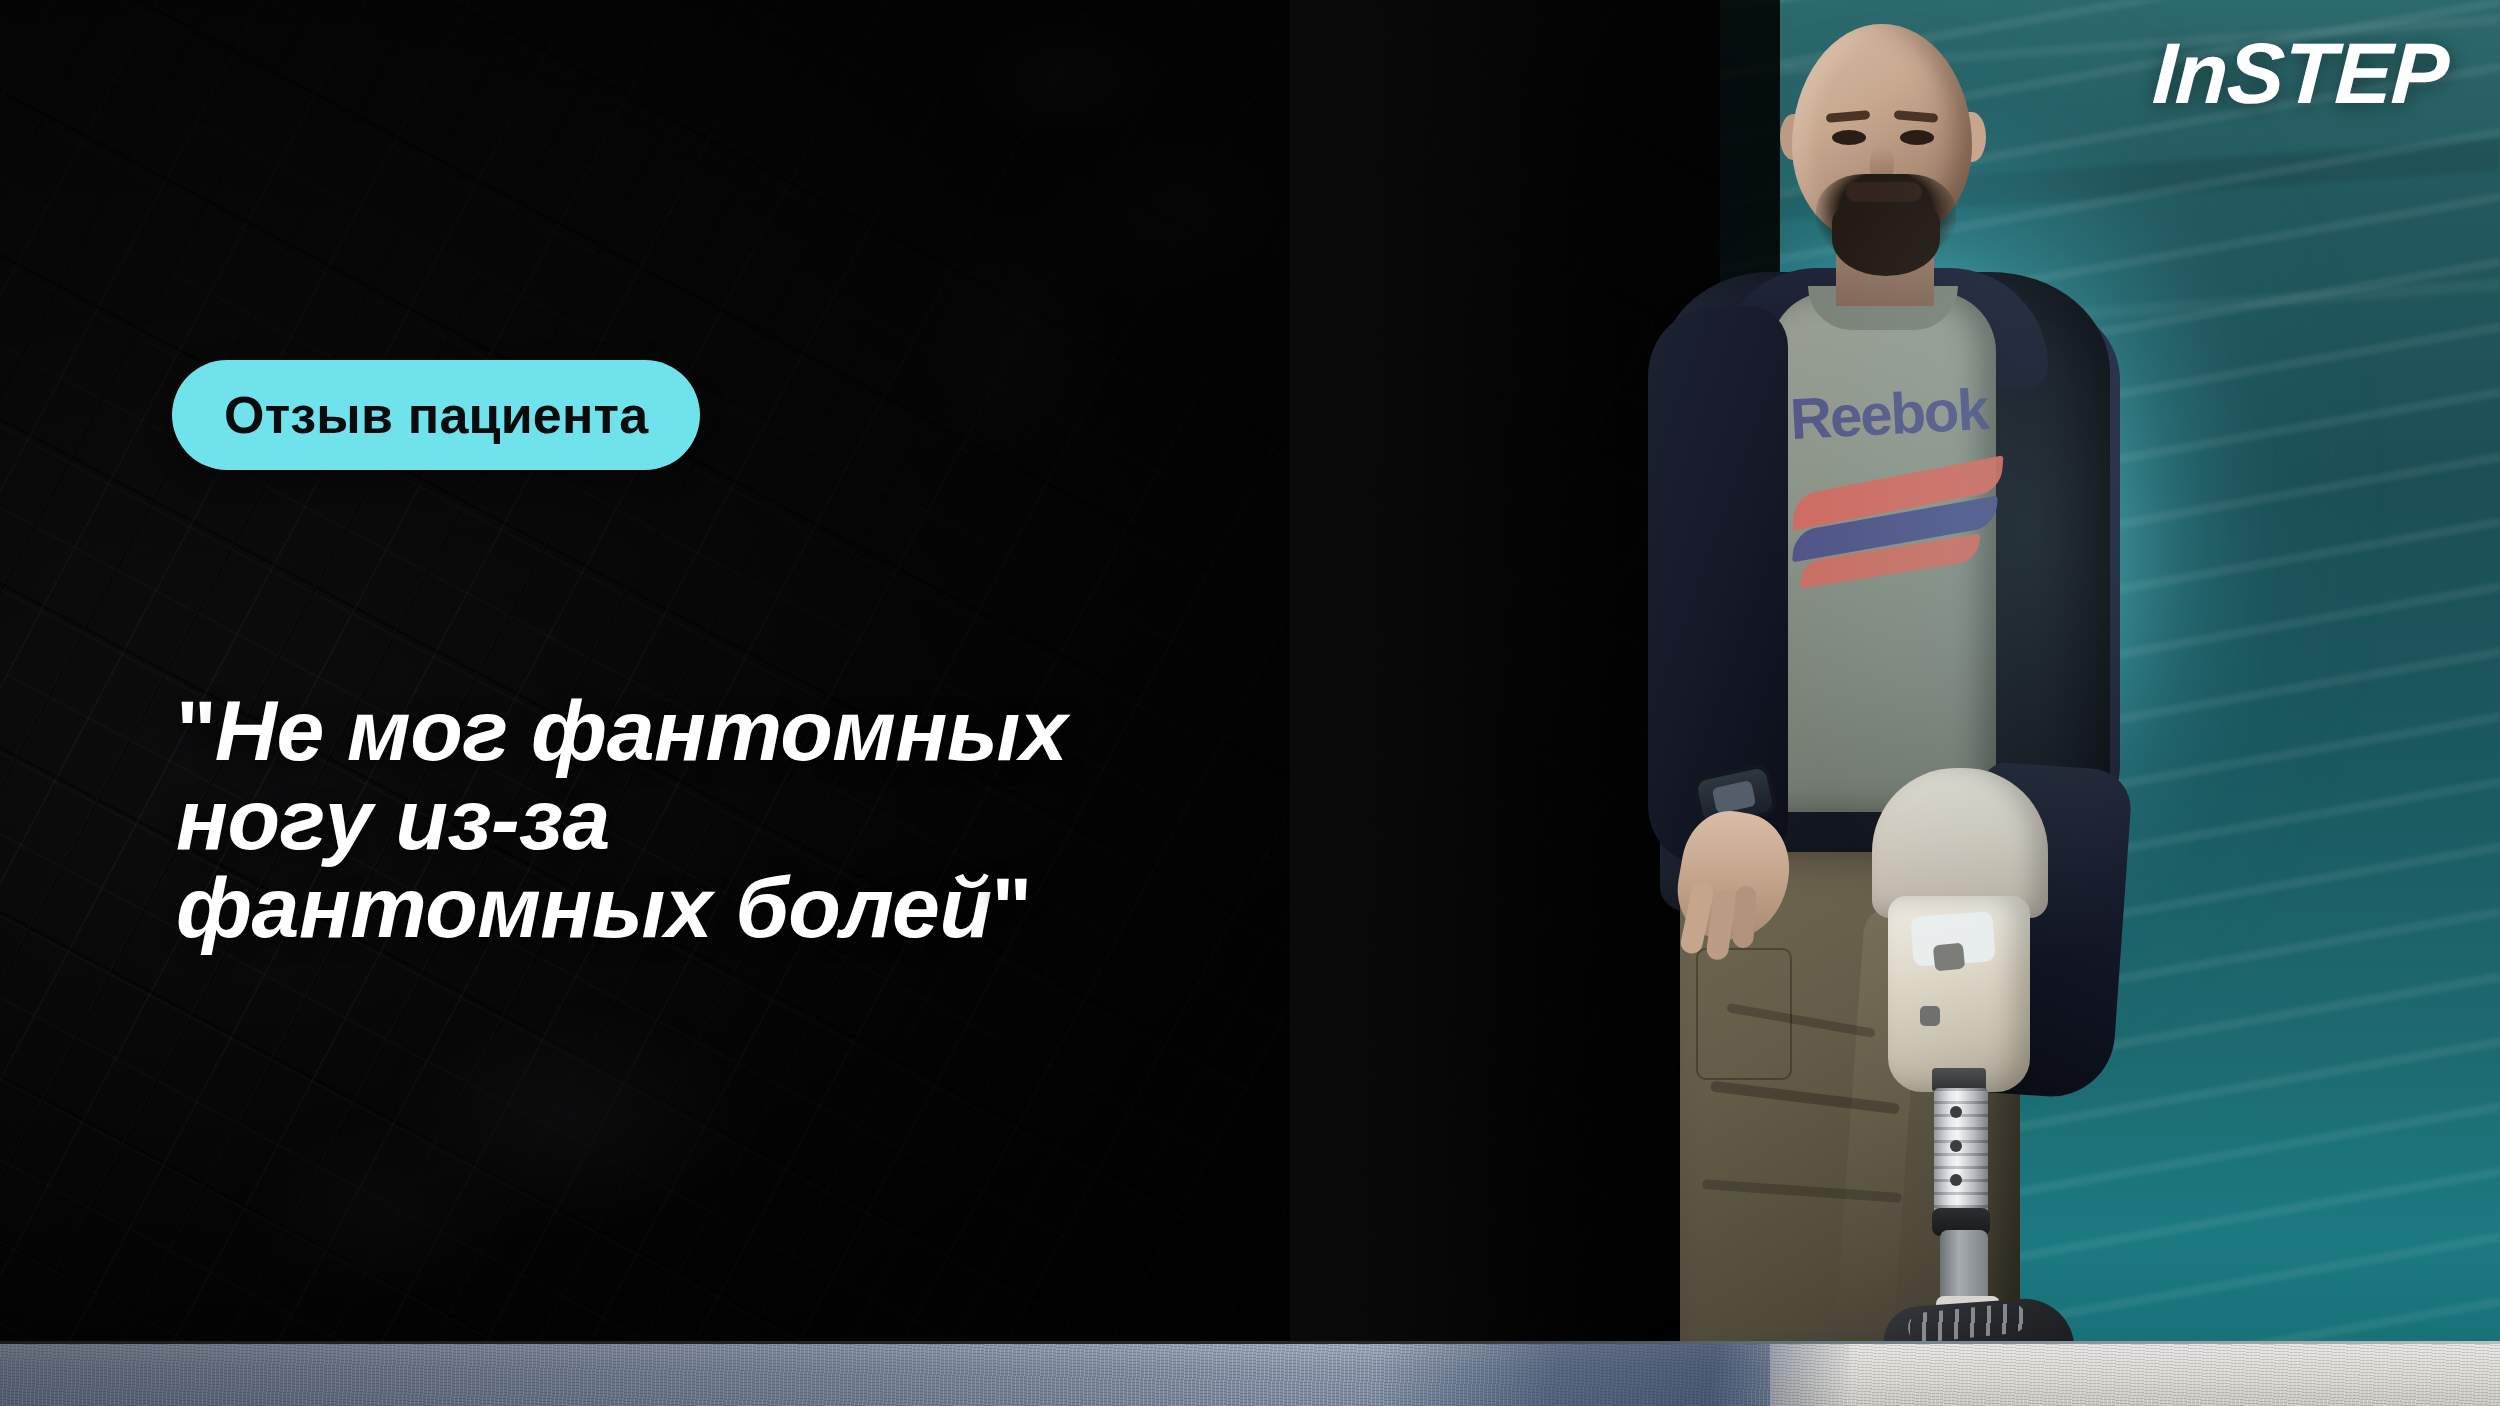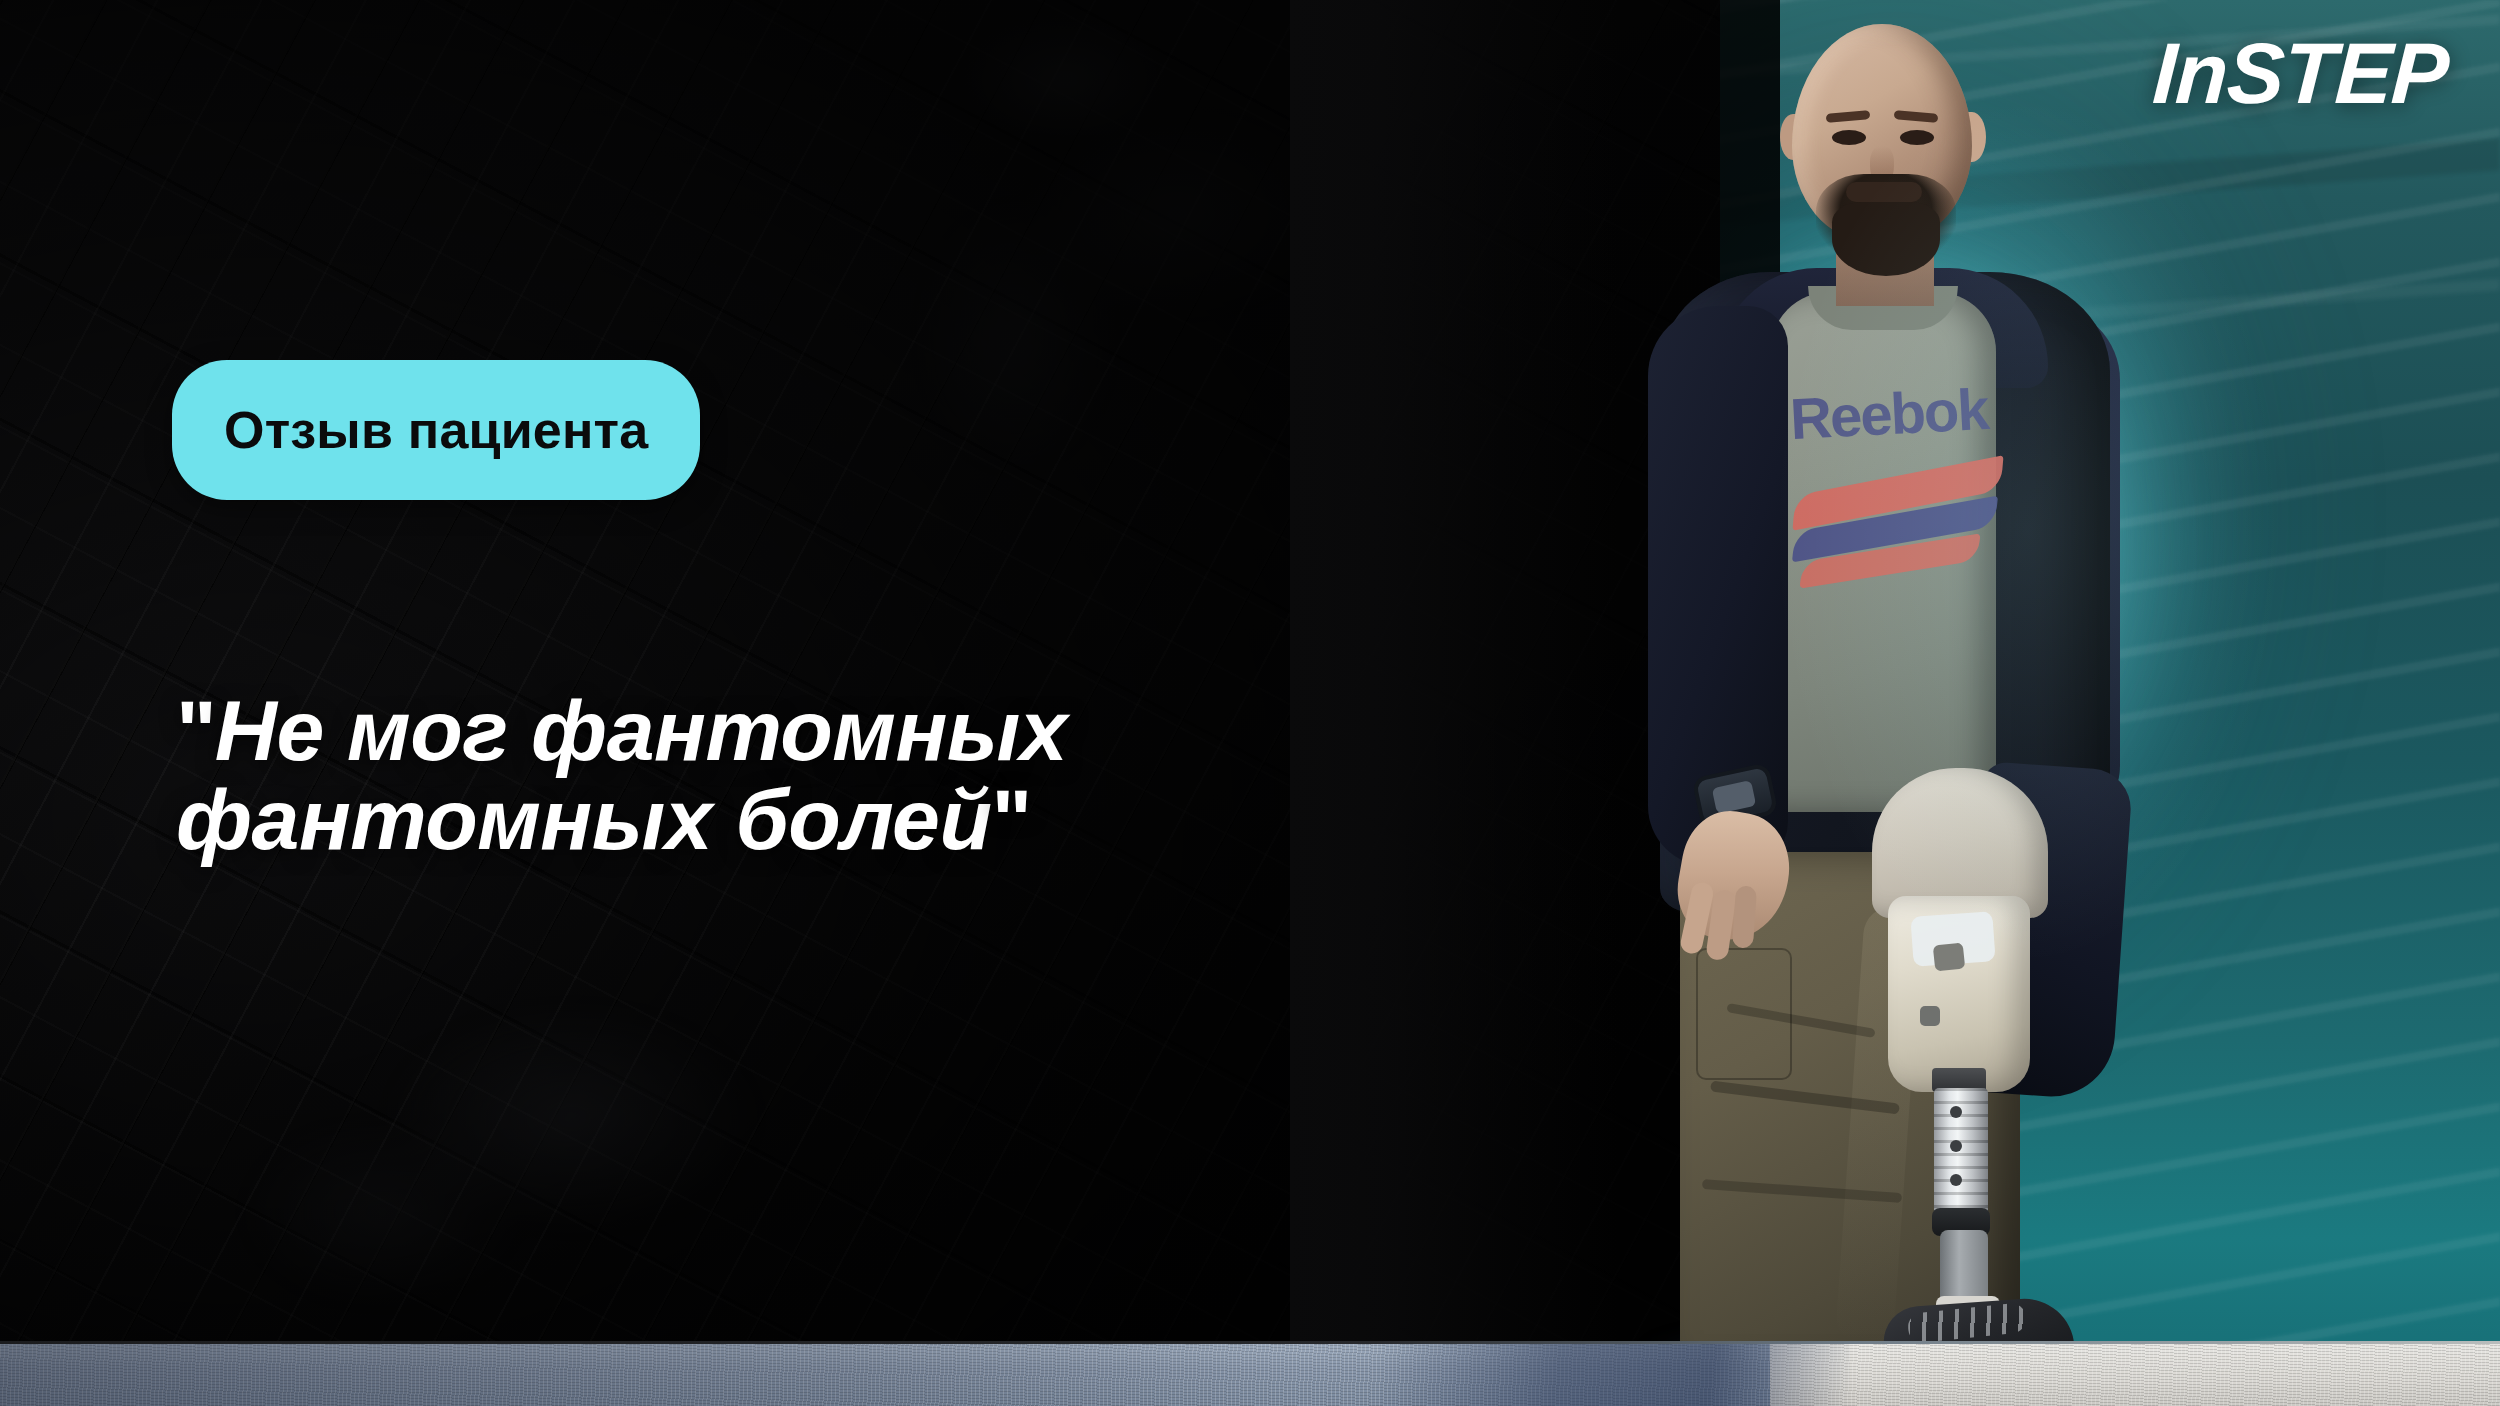--- a/index.html
+++ b/index.html
@@ -368,21 +368,21 @@
   .sub-shadow{
     position:absolute; left:1560px; top:1300px; width:560px; height:100px;
     background:radial-gradient(ellipse 280px 40px at 50% 50%, rgba(30,45,70,.55) 0%, rgba(30,45,70,0) 72%);
     filter:blur(8px);
   }
 
   
   .badge{
     position:absolute;
     left:172px; top:360px;
-    height:140px;
+    height:110px;
     padding:0 52px;
     display:flex; align-items:center;
     background:#6fe2ec;
     border-radius:55px;
     box-shadow:0 8px 26px rgba(0,0,0,.45);
   }
   .badge-label{
     color:#0b0b0c;
     font:700 52px/1 "Liberation Sans", sans-serif;
     letter-spacing:.2px;
@@ -511,20 +511,21 @@
   <div class="step-shadow"></div>
   <div class="step-darkleft"></div>
 
   <div class="badge">
     <span class="badge-label">Отзыв пациента</span>
   </div>
 
 
   <div class="quote">
     <span class="qline"><span class="qm">"</span><span>Не мог фантомных</span></span>
+    <span class="qline"><span>ногу из-за</span></span>
     <span class="qline"><span>фантомных болей</span><span class="qm">"</span></span>
   </div>
 
   <div class="logo">
     <span class="logo-text">InSTEP</span>
   </div>
 
 </div>
 
 </body></html>

